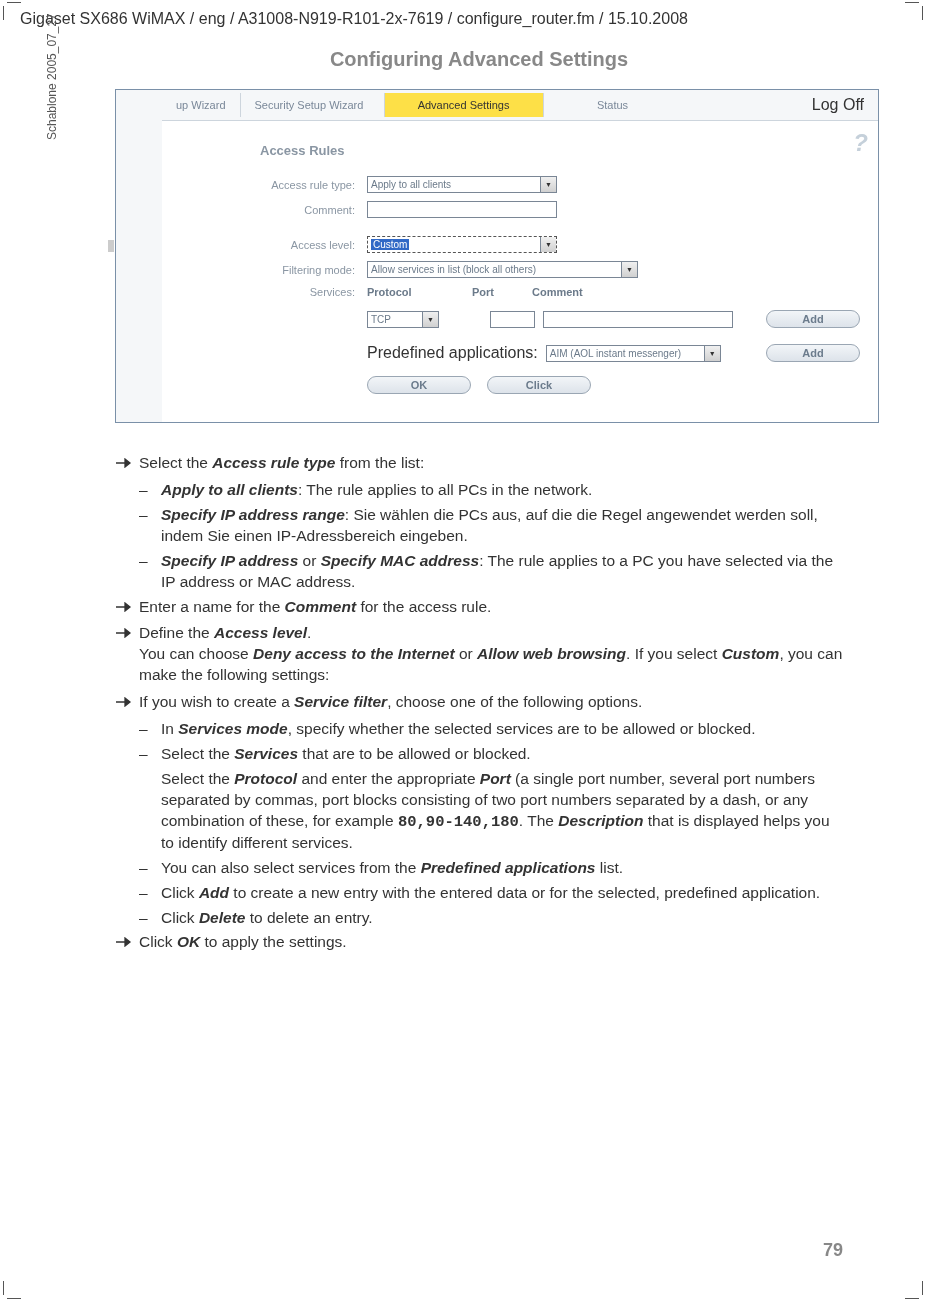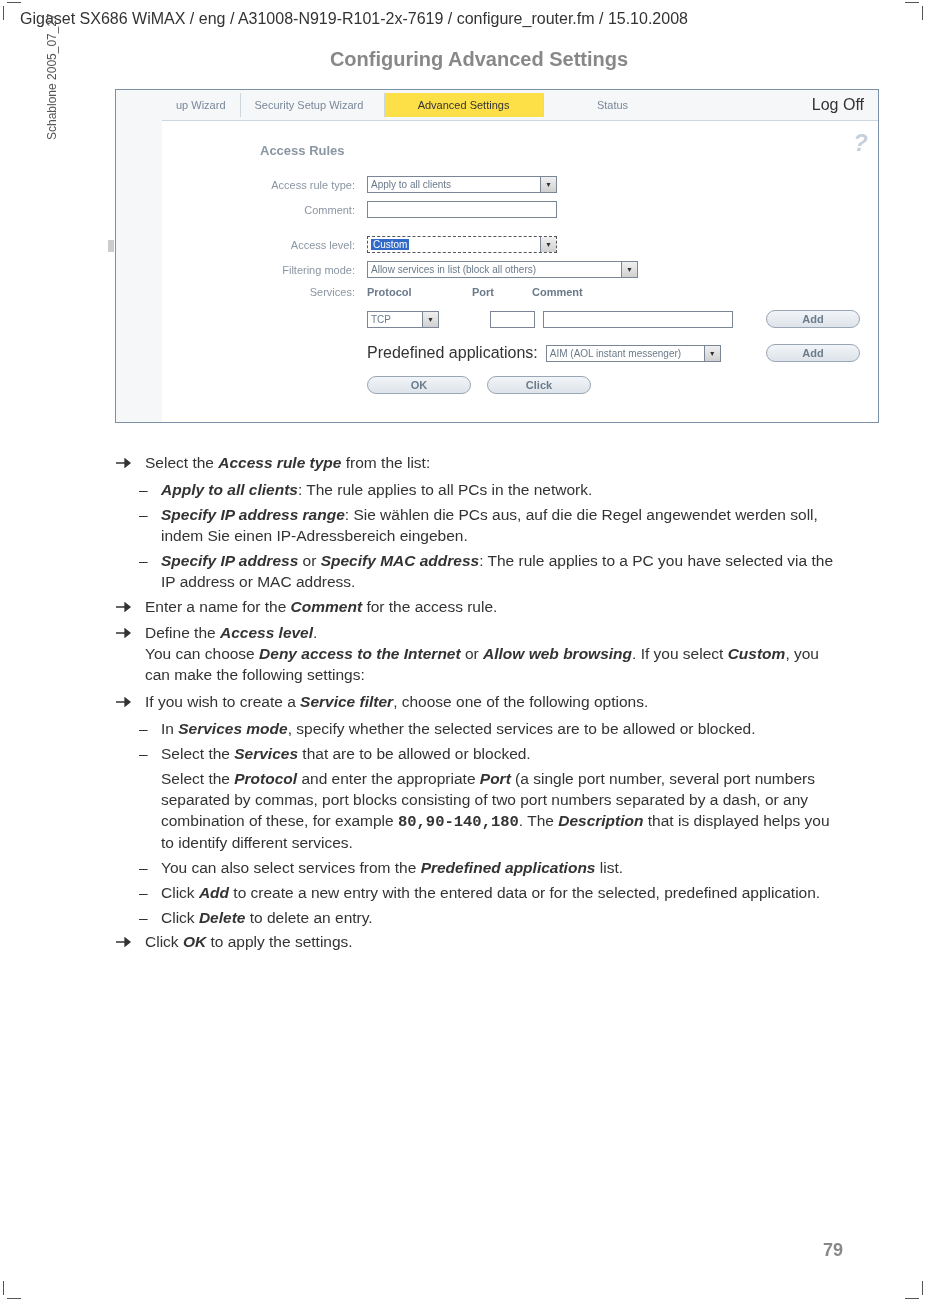--- a/index.html
+++ b/index.html
@@ -185,21 +185,20 @@
     }
     .content {
       font-size: 15.5px;
       line-height: 1.35;
       color: #333;
       padding-right: 40px;
     }
     .arrow-item {
       display: flex;
       margin-bottom: 6px;
-      gap: 6px;
     }
     .arrow-item .arrow {
       flex-shrink: 0;
       width: 24px;
       margin-top: 5px;
     }
     .arrow-item .text {
       flex: 1;
     }
     .dash-item {

